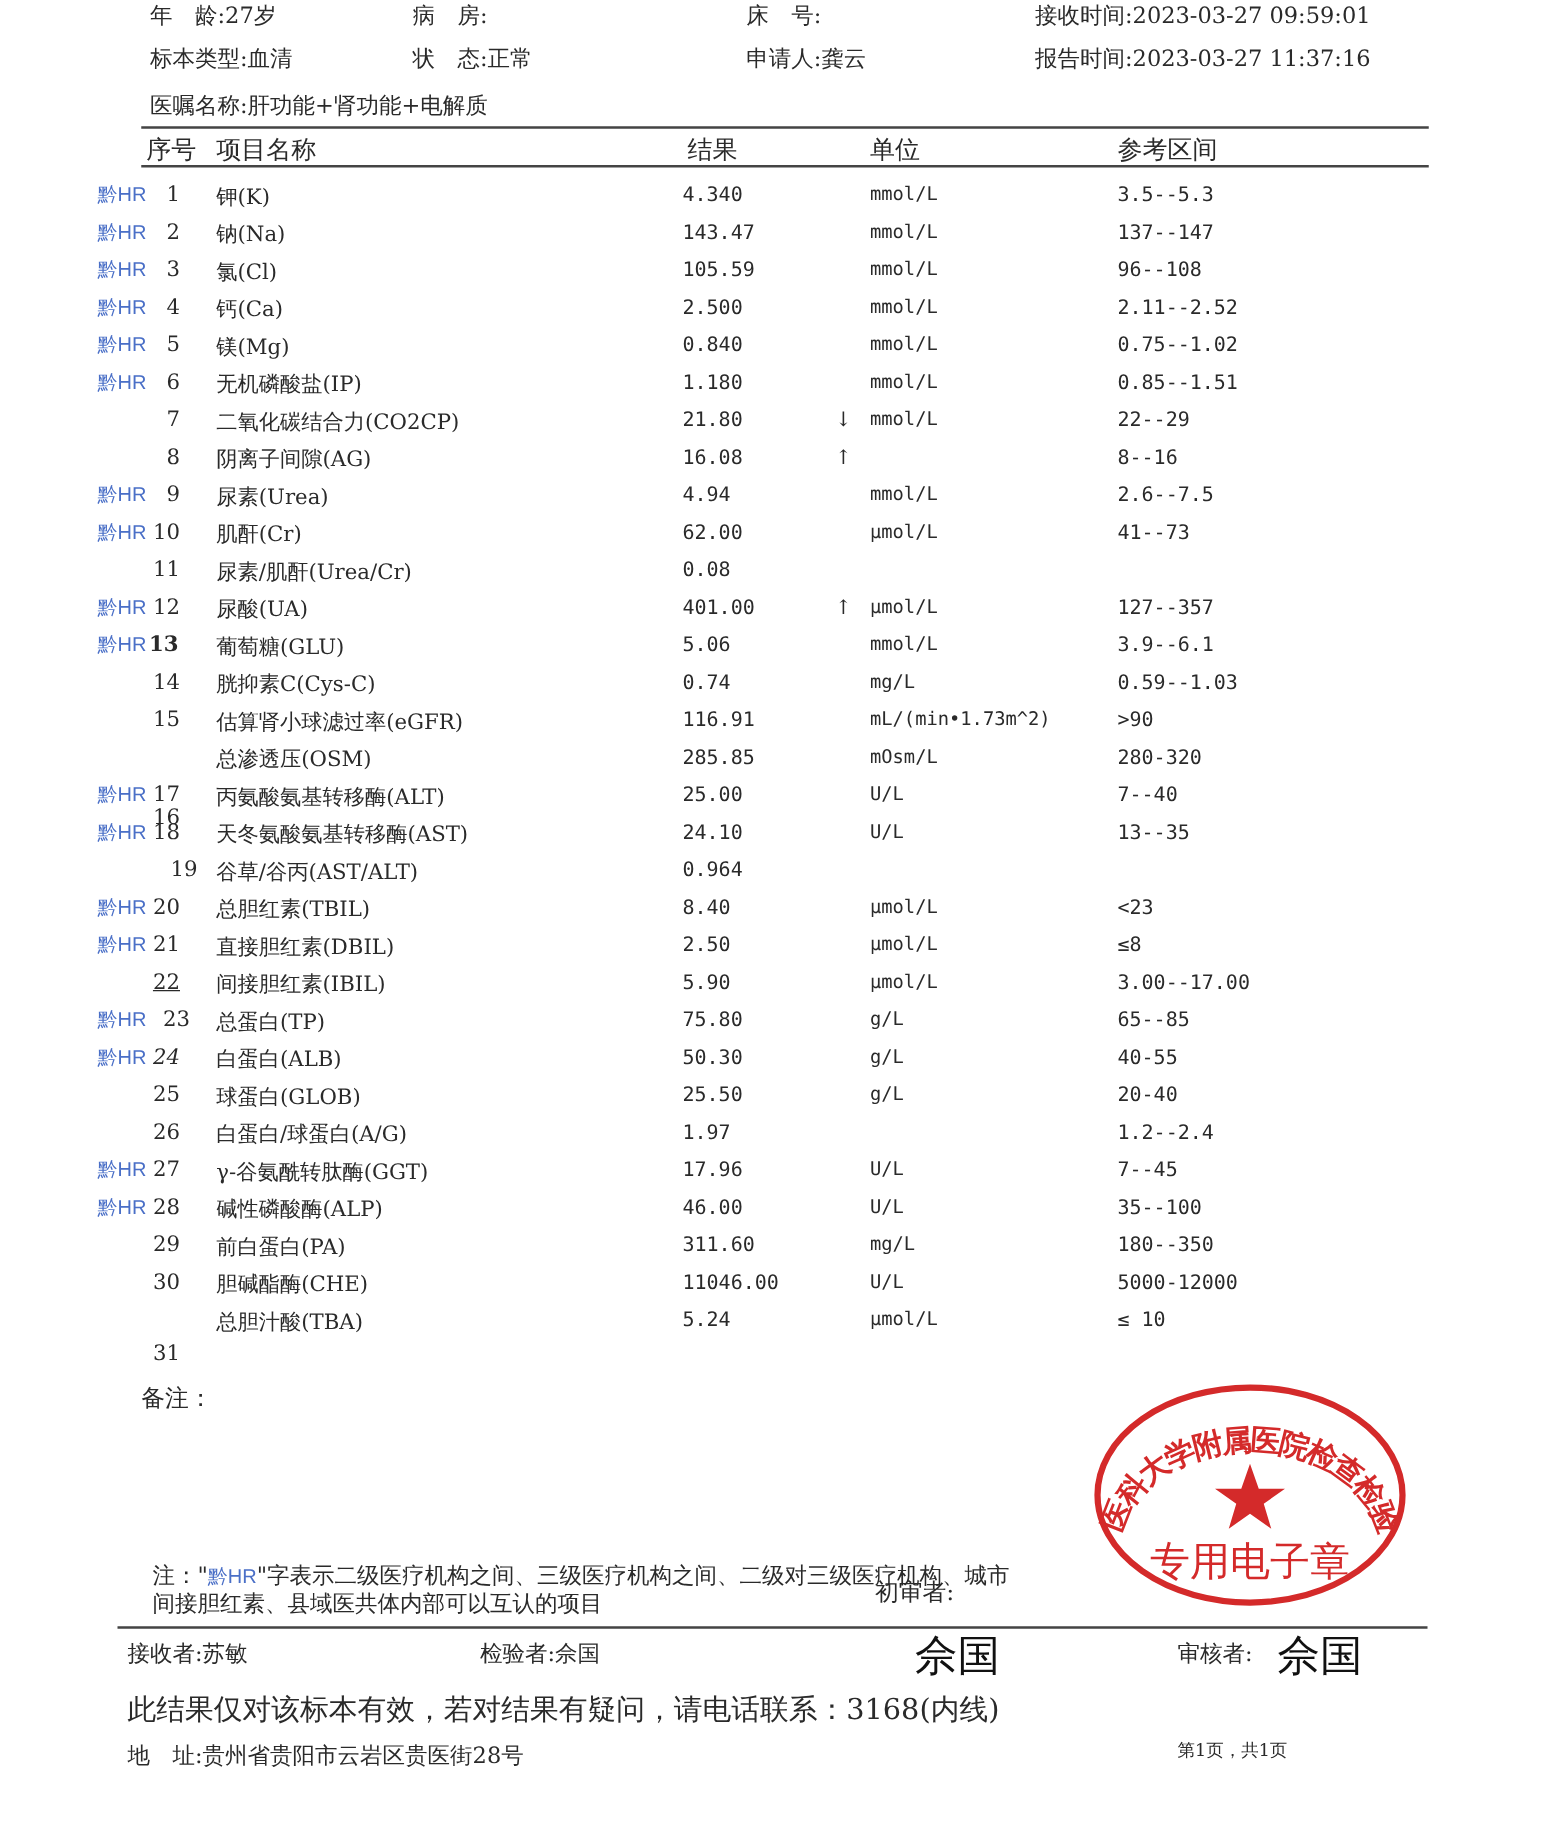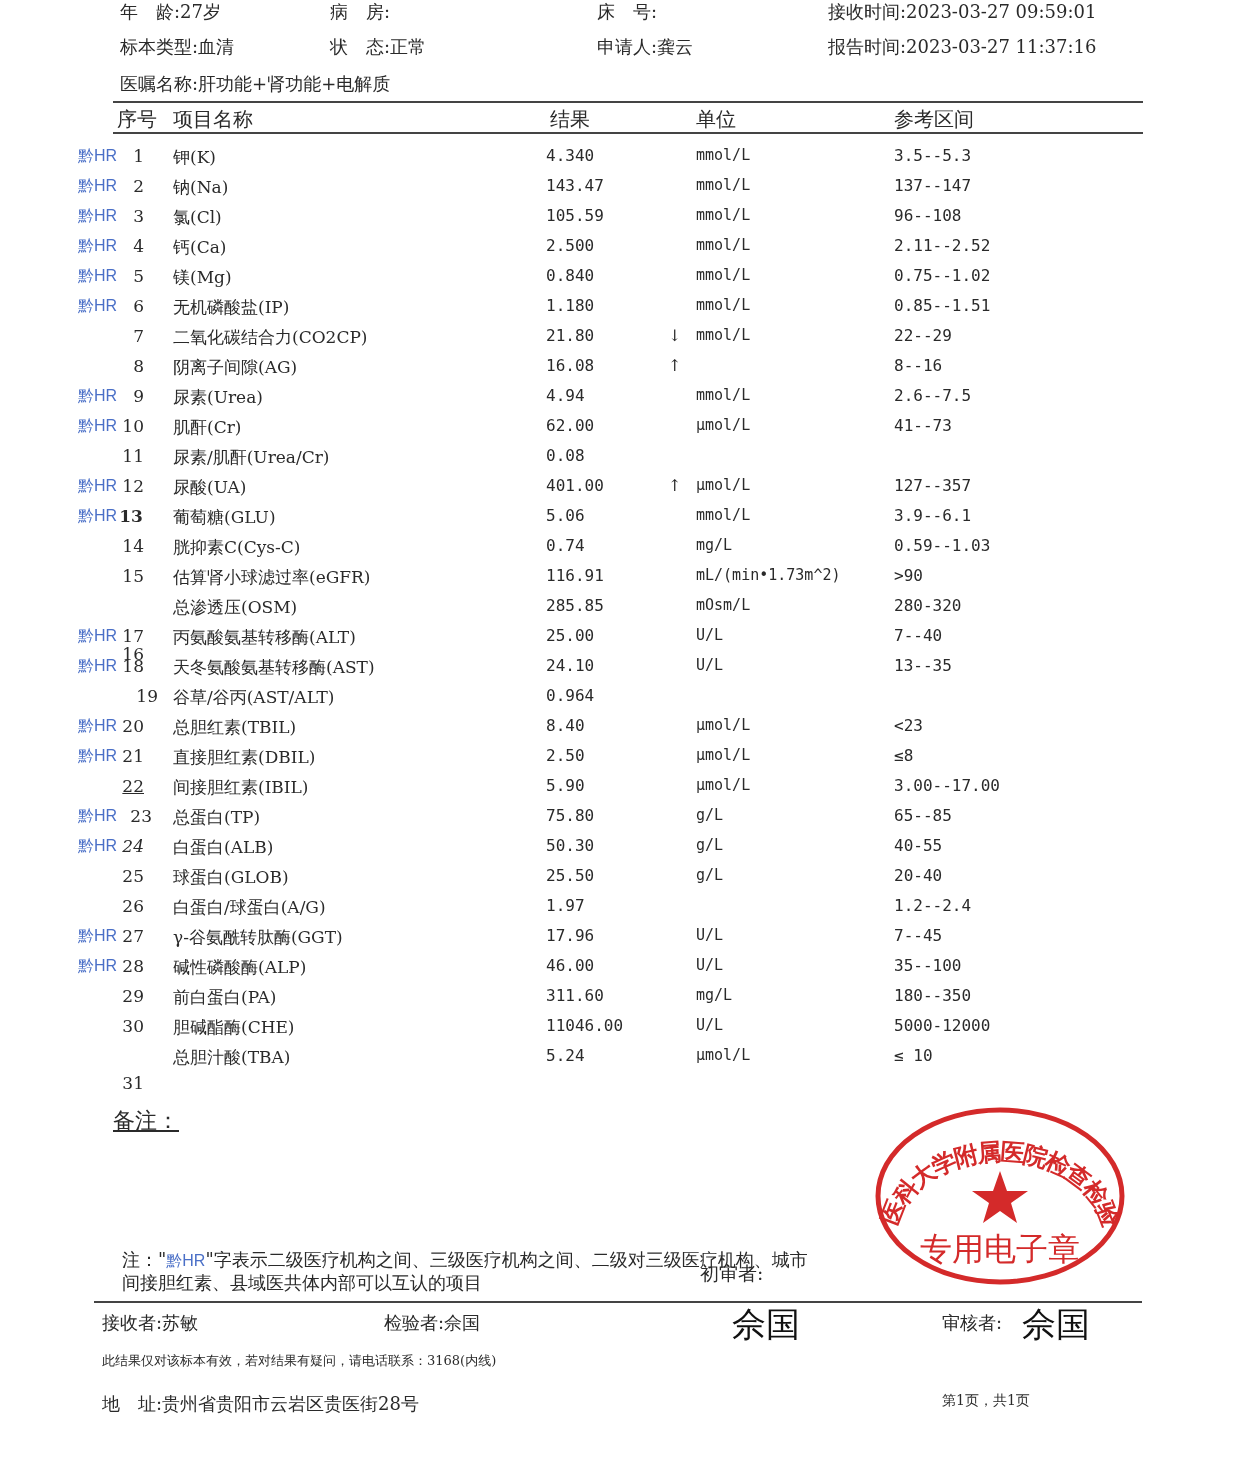--- a/index.html
+++ b/index.html
@@ -322,21 +322,21 @@
       <span class="tag"></span>
       <span class="seq" style="left: 118px; width: 26px; text-align: right; margin-top: 27px;">31</span>
       <span class="name">总胆汁酸(TBA)</span>
       <span class="res">5.24</span>
       <span class="flag"></span>
       <span class="unit"> μmol/L</span>
       <span class="ref">≤ 10</span>
     </div>
   </div>
 
-<div class="abs" style="left:113px;top:1106px;font-size:22px;text-decoration:underline;">备注：</div>
+<div class="abs" style="left:113px;top:1106px;font-size:19px;">备注：</div>
 
 <div class="stamp">
   <svg width="252" height="182" viewBox="0 0 252 182">
     <defs>
       <path id="arcPath" d="M 24 118 A 104 78 0 0 1 228 118" fill="none"></path>
     </defs>
     <ellipse cx="126" cy="91" rx="122" ry="86" fill="none" stroke="#d42a2a" stroke-width="5"></ellipse>
     <text font-size="24" fill="#d42a2a" font-family="DejaVu Sans, sans-serif" font-weight="bold" letter-spacing="-2">
       <textPath href="#arcPath" startOffset="50%" text-anchor="middle">贵州医科大学附属医院检查检验报告</textPath>
     </text>
@@ -352,15 +352,15 @@
 
 <div class="hline" style="left:94px;top:1301px;width:1048px;height:2px;"></div>
 
 <div class="abs" style="left:102px;top:1311px;font-size:18px;">接收者:苏敏</div>
 <div class="abs" style="left:384px;top:1311px;font-size:18px;">检验者:佘国</div>
 <div class="abs" style="left:656px;top:1261px;font-size:19px;margin-left:44px;">初审者:</div>
 <div class="abs sig" style="left:732px;top:1302px;">佘国</div>
 <div class="abs" style="left:942px;top:1311px;font-size:18px;">审核者:</div>
 <div class="abs sig" style="left:1022px;top:1302px;">佘国</div>
 
-<div class="abs" style="left:102px;top:1352px;font-size:13px;">此结果仅对该标本有效，若对结果有疑问，请电话联系：3168(内线)</div>
+<div class="abs" style="left:102px;top:1352px;font-size:23px;">此结果仅对该标本有效，若对结果有疑问，请电话联系：3168(内线)</div>
 <div class="abs" style="left:102px;top:1392px;font-size:18px;">地　址:贵州省贵阳市云岩区贵医街28号</div>
 <div class="abs" style="left:942px;top:1392px;font-size:14px;">第1页，共1页</div>
 
 </body></html>

